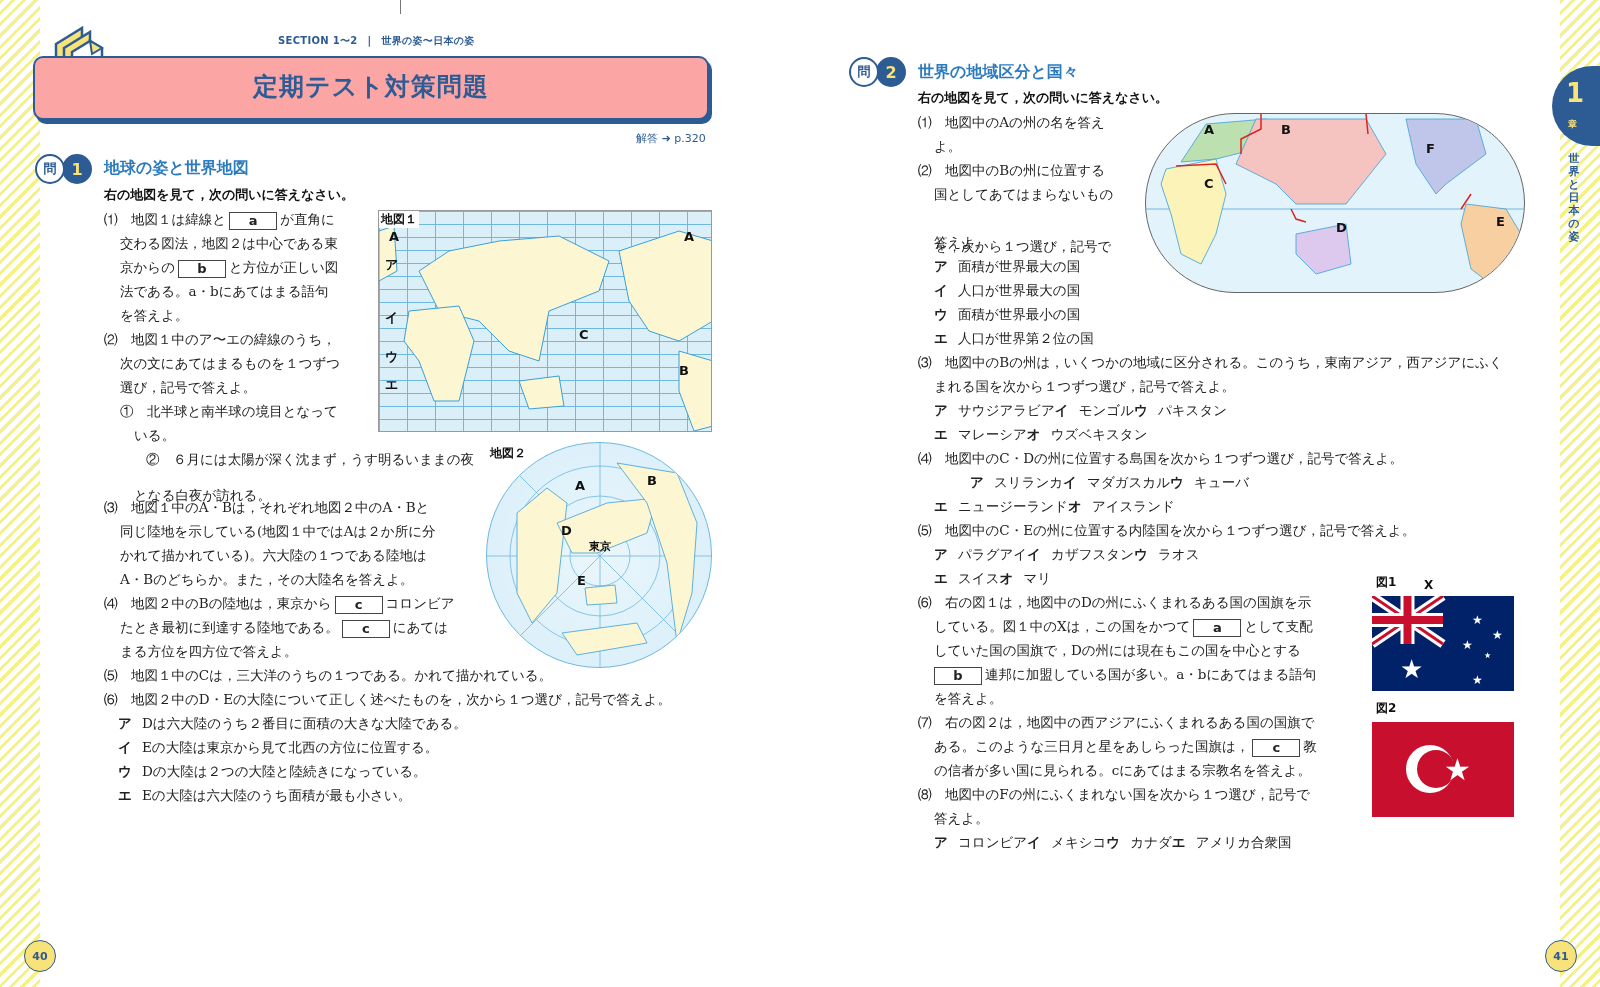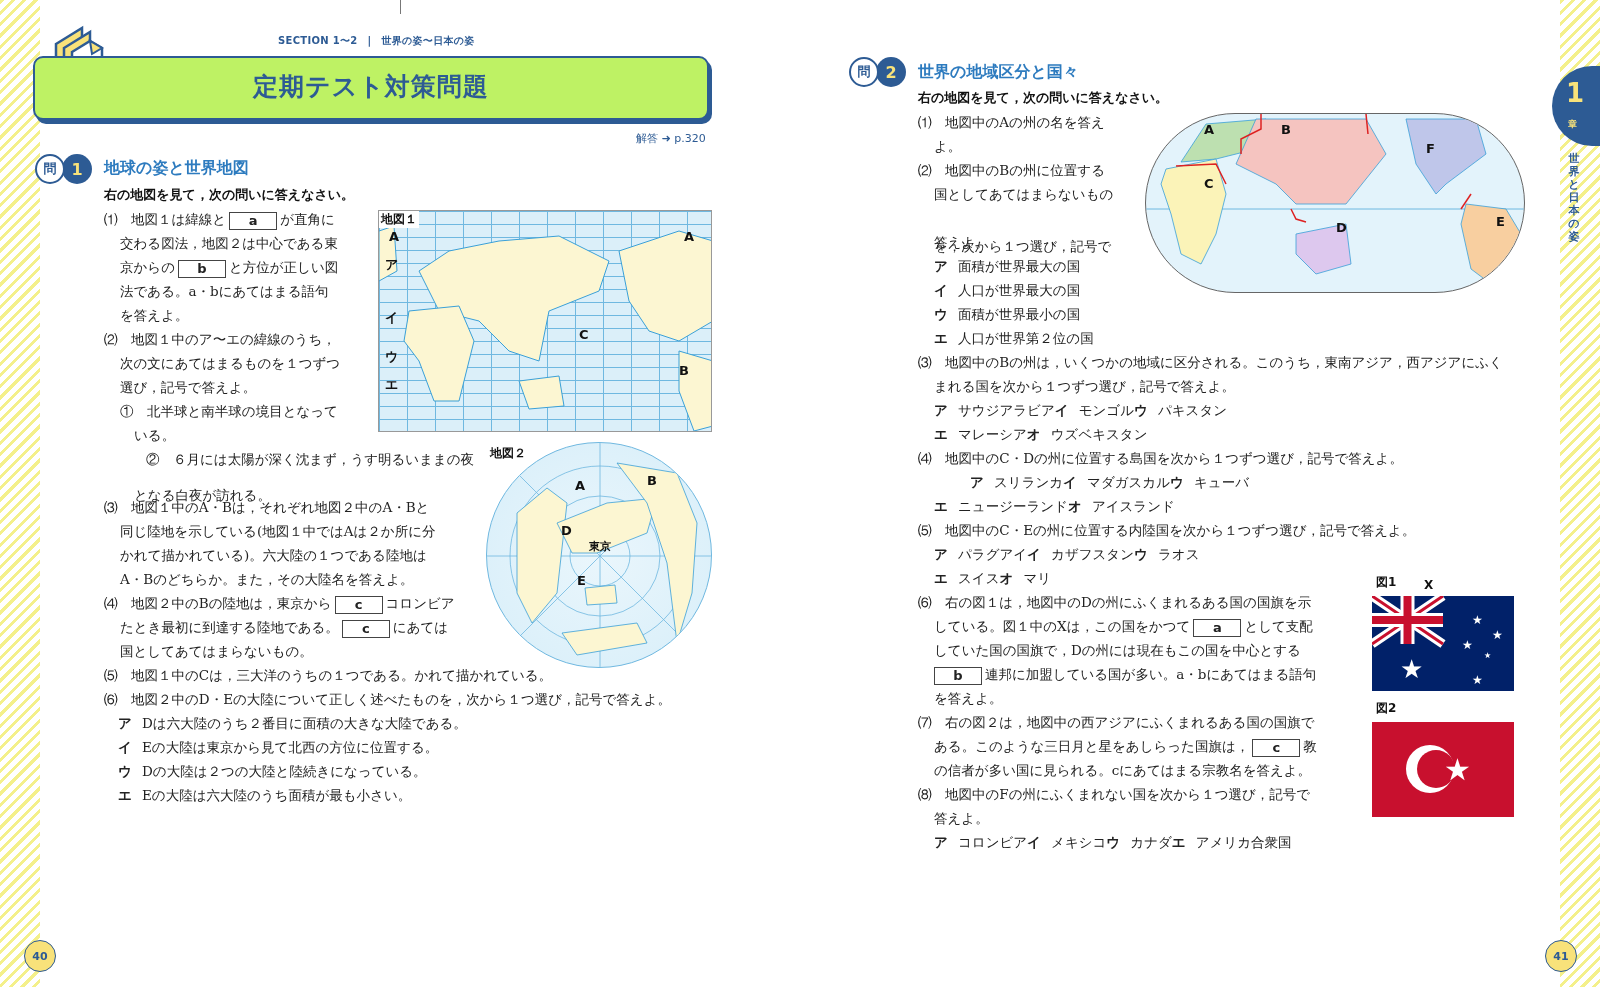--- a/index.html
+++ b/index.html
@@ -14,21 +14,21 @@
   .page-num {
     position: absolute; width: 32px; height: 32px; border-radius: 50%;
     background: #f8e27a; border: 1.5px solid #2d5b94; color: #2d5b94;
     font: bold 11px "DejaVu Sans", sans-serif; display: flex; align-items: center; justify-content: center;
   }
   .center-tick { position: absolute; left: 400px; top: 0; width: 1px; height: 14px; background: #777; }
   .section-line { position: absolute; left: 278px; top: 34px; font: bold 10px "DejaVu Sans", sans-serif; color: #2d5b94; letter-spacing: .3px; }
   .section-line .sep { margin: 0 10px; }
   .title-box {
     position: absolute; left: 33px; top: 56px; width: 676px; height: 64px;
-    border: 2.5px solid #2d5b94; border-radius: 10px; background: #bef264;
+    border: 2.5px solid #2d5b94; border-radius: 10px; background: #fca5a5;
     box-shadow: 3px 4px 0 #2d5b94;
   }
   .title-text { position: absolute; left: 0; right: 0; top: 12px; text-align: center; font: bold 25px "DejaVu Sans", sans-serif; color: #2d5b94; letter-spacing: 1px; }
   .test-icon { position: absolute; left: 52px; top: 24px; width: 60px; height: 84px; }
   .answer-ref { position: absolute; left: 636px; top: 131px; font: 11px "DejaVu Sans", sans-serif; color: #2d5b94; }
 
   .q-badge { position: absolute; display: flex; align-items: center; }
   .q-badge .mon { width: 30px; height: 30px; border-radius: 50%; border: 2px solid #2d5b94; background: #fff; color: #2d5b94; font: bold 13px "DejaVu Sans", sans-serif; display: flex; align-items: center; justify-content: center; z-index: 2; }
   .q-badge .num { width: 30px; height: 30px; border-radius: 50%; background: #2d5b94; color: #f8e27a; font: bold 16px "DejaVu Sans", sans-serif; display: flex; align-items: center; justify-content: center; margin-left: -3px; }
   .q-title { position: absolute; font: bold 16px "DejaVu Sans", sans-serif; color: #2d7bbf; }
@@ -93,21 +93,21 @@
 <div class="line" style="left:120px;top:399px;">①　北半球と南半球の境目となって</div>
 <div class="line" style="left:134px;top:423px;">いる。</div>
 <div class="line" style="left:120px;top:447px;margin-left:26px;">②　６月には太陽が深く沈まず，うす明るいままの夜</div>
 <div class="line" style="left:134px;top:483px;">となる白夜が訪れる。</div>
 <div class="line" style="left:104px;top:495px;">⑶　地図１中のA・Bは，それぞれ地図２中のA・Bと</div>
 <div class="line" style="left:120px;top:519px;">同じ陸地を示している(地図１中ではAは２か所に分</div>
 <div class="line" style="left:120px;top:543px;">かれて描かれている)。六大陸の１つである陸地は</div>
 <div class="line" style="left:120px;top:567px;">A・Bのどちらか。また，その大陸名を答えよ。</div>
 <div class="line" style="left:104px;top:591px;"><span>⑷　地図２中のBの陸地は，東京から</span><span class="blank">c</span><span>コロンビア</span></div>
 <div class="line" style="left:120px;top:615px;"><span>たとき最初に到達する陸地である。</span><span class="blank">c</span><span>にあては</span></div>
-<div class="line" style="left:120px;top:639px;">国としてあてはまらないもの。</div>
+<div class="line" style="left:120px;top:639px;">まる方位を四方位で答えよ。</div>
 <div class="line" style="left:104px;top:663px;">⑸　地図１中のCは，三大洋のうちの１つである。かれて描かれている。</div>
 <div class="line" style="left:104px;top:687px;">⑹　地図２中のD・Eの大陸について正しく述べたものを，次から１つ選び，記号で答えよ。</div>
 <div class="line" style="left:118px;top:711px;"><span class="choice-mark">ア</span><span>Dは六大陸のうち２番目に面積の大きな大陸である。</span></div>
 <div class="line" style="left:118px;top:735px;"><span class="choice-mark">イ</span><span>Eの大陸は東京から見て北西の方位に位置する。</span></div>
 <div class="line" style="left:118px;top:759px;"><span class="choice-mark">ウ</span><span>Dの大陸は２つの大陸と陸続きになっている。</span></div>
 <div class="line" style="left:118px;top:783px;"><span class="choice-mark">エ</span><span>Eの大陸は六大陸のうち面積が最も小さい。</span></div>
 
 <div class="map1">
   <svg width="334" height="222" style="position:absolute;left:0;top:0;">
     <path d="M40,60 L70,40 L120,30 L180,25 L230,50 L220,80 L170,100 L160,150 L130,140 L100,110 L60,100 Z" fill="#fcf6d2" stroke="#3aa0d8" stroke-width="1"></path>

